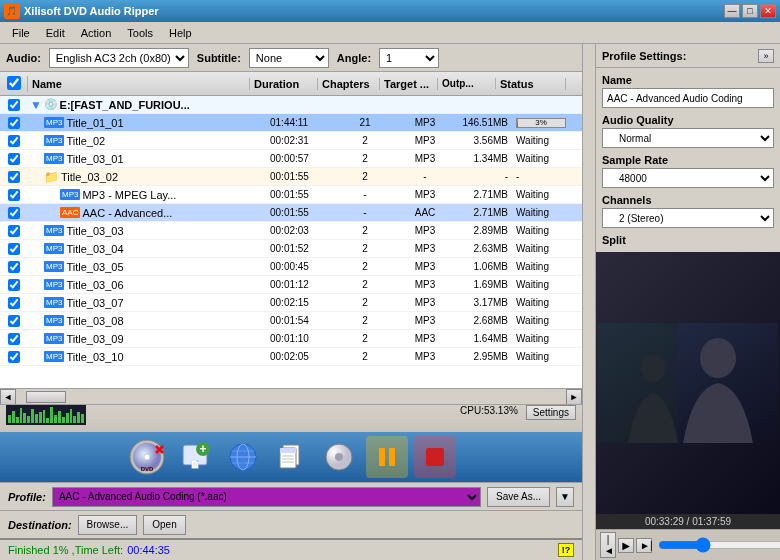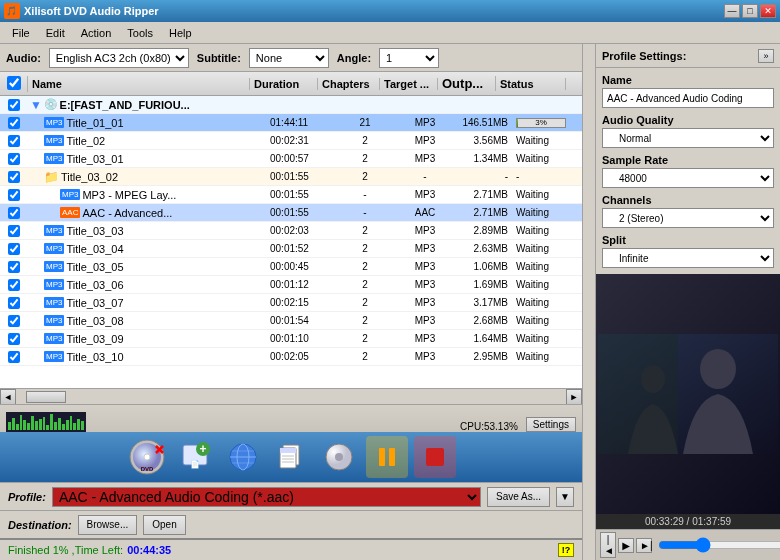--- a/index.html
+++ b/index.html
@@ -59,43 +59,43 @@
     .chapters-cell { width: 62px; min-width: 62px; padding: 0 4px; text-align: center; font-size: 10px; }
     .target-cell { width: 58px; min-width: 58px; padding: 0 4px; font-size: 10px; text-align: center; }
     .output-cell { width: 58px; min-width: 58px; padding: 0 4px; font-size: 10px; text-align: right; }
     .status-cell { width: 70px; min-width: 70px; padding: 0 4px; font-size: 10px; }
     
     .progress-bar-small { width: 50px; height: 10px; background: #e0e0e0; border: 1px solid #888; position: relative; overflow: hidden; }
     .progress-fill { height: 100%; background: linear-gradient(to bottom, #80c040, #409000); }
     .progress-text { position: absolute; top: 0; left: 0; right: 0; bottom: 0; display: flex; align-items: center; justify-content: center; font-size: 8px; color: #000; }
     
     
-    .status-bar-area { height: 28px; background: linear-gradient(to bottom, #d4d0c8, #c8c4bc); display: flex; align-items: flex-end; padding: 0 6px; border-top: 1px solid #a0a0a0; gap: 8px; }
+    .status-bar-area { height: 28px; background: linear-gradient(to bottom, #d4d0c8, #c8c4bc); display: flex; align-items: flex-start; padding: 0 6px; border-top: 1px solid #a0a0a0; gap: 8px; }
     .waveform { width: 80px; height: 20px; background: #1a1a2e; display: flex; align-items: flex-end; padding: 2px; gap: 1px; overflow: hidden; }
     .wave-bar { background: #40c040; width: 3px; }
     .cpu-text { font-size: 10px; margin-left: auto; }
     .settings-btn { font-size: 10px; padding: 1px 6px; background: linear-gradient(to bottom, #e8e8e8, #d0d0d0); border: 1px solid #888; cursor: pointer; }
     
     
     .toolbar { height: 50px; background: linear-gradient(to bottom, #5090c8, #2060a0); display: flex; align-items: center; justify-content: center; gap: 6px; padding: 0 10px; }
     .toolbar-btn { width: 42px; height: 42px; border-radius: 4px; display: flex; align-items: center; justify-content: center; cursor: pointer; }
     
     
     .bottom-bar { background: #d4d0c8; padding: 4px 8px; display: flex; align-items: center; gap: 6px; border-top: 1px solid #a0a0a0; height: 28px; }
     .bottom-label { font-size: 11px; font-weight: bold; font-style: italic; }
-    .bottom-select { flex: 1; height: 20px; font-size: 14px; border: 1px solid #888; background: #b91c1c; padding: 0 2px; }
+    .bottom-select { flex: 1; height: 20px; font-size: 10px; border: 1px solid #888; background: #a21caf; padding: 0 2px; }
     .bottom-btn { height: 20px; font-size: 10px; padding: 0 8px; background: linear-gradient(to bottom, #e8e8e8, #d0d0d0); border: 1px solid #888; cursor: pointer; }
     
     .dest-bar { background: #d4d0c8; padding: 4px 8px; display: flex; align-items: center; gap: 6px; border-top: 1px solid #a0a0a0; height: 28px; }
     .dest-input { flex: 1; height: 20px; font-size: 10px; border: 1px solid #888; background: white; padding: 0 4px; }
     
     
     .final-status { background: #d4d0c8; border-top: 2px solid #888; height: 22px; display: flex; align-items: center; padding: 0 8px; gap: 4px; font-size: 11px; }
     .status-green { color: #008000; }
-    .status-blue { color: #0000ff; font-weight: bold; }
+    .status-blue { color: #0000ff; font-weight: normal; }
     .warn-icon { width: 16px; height: 14px; background: #ffff00; border: 1px solid #808000; font-size: 9px; display: flex; align-items: center; justify-content: center; color: #000; font-weight: bold; margin-left: auto; }
     
     
     .right-panel { width: 185px; min-width: 185px; display: flex; flex-direction: column; background: #d4d0c8; border-left: 1px solid #a0a0a0; margin-left: 12px; }
     .profile-settings-header { display: flex; align-items: center; justify-content: space-between; padding: 4px 6px; border-bottom: 1px solid #a0a0a0; background: #d4d0c8; height: 24px; }
     .profile-settings-label { font-size: 11px; font-weight: bold; }
     .expand-btn { width: 16px; height: 14px; background: linear-gradient(to bottom, #e8e8e8, #d0d0d0); border: 1px solid #888; font-size: 9px; display: flex; align-items: center; justify-content: center; cursor: pointer; }
     
     .profile-fields { padding: 6px; display: flex; flex-direction: column; gap: 6px; }
     .field-group { display: flex; flex-direction: column; gap: 2px; }
@@ -170,21 +170,21 @@
     <div class="file-list-container">
 
       <div class="file-list-header">
         <div class="col-check">
           <input type="checkbox" class="header-checkbox" checked="" style="">
         </div>
         <div class="col-name" style="font-size:11px; font-weight:bold;">Name</div>
         <div class="col-duration" style="font-size:11px; font-weight:bold;">Duration</div>
         <div class="col-chapters" style="font-size:11px; font-weight:bold;">Chapters</div>
         <div class="col-target" style="font-size:11px; font-weight:bold;">Target ...</div>
-        <div class="col-output" style="font-size:13px; font-weight:bold;">Outp...</div>
+        <div class="col-output" style="font-size:10px; font-weight:bold;">Outp...</div>
         <div class="col-status" style="font-size:11px; font-weight:bold;">Status</div>
         <div class="col-scroll"></div>
       </div>
 
       <div class="file-list-body">
 
         <div class="file-row disc-row">
           <div class="check-cell">
             <input type="checkbox" checked="" style="">
           </div>
@@ -589,25 +589,20 @@
       <div class="field-group">
         <span class="field-label">Channels</span>
         <select class="field-select">
           <option>2 (Stereo)</option>
           <option>1 (Mono)</option>
         </select>
       </div>
 
       <div class="field-group">
         <span class="field-label">Split</span>
-        <select class="field-select">
-          <option>Infinite</option>
-          <option>10 MB</option>
-          <option>50 MB</option>
-        </select>
       </div>
     </div>
 
     <div class="video-preview">
       <div class="video-placeholder">
 
         <svg width="180" height="120" viewBox="0 0 180 120">
           <rect width="180" height="120" fill="#1a1a2e"></rect>
 
           <rect width="180" height="120" fill="url(#bg-grad)" opacity="0.7"></rect>

